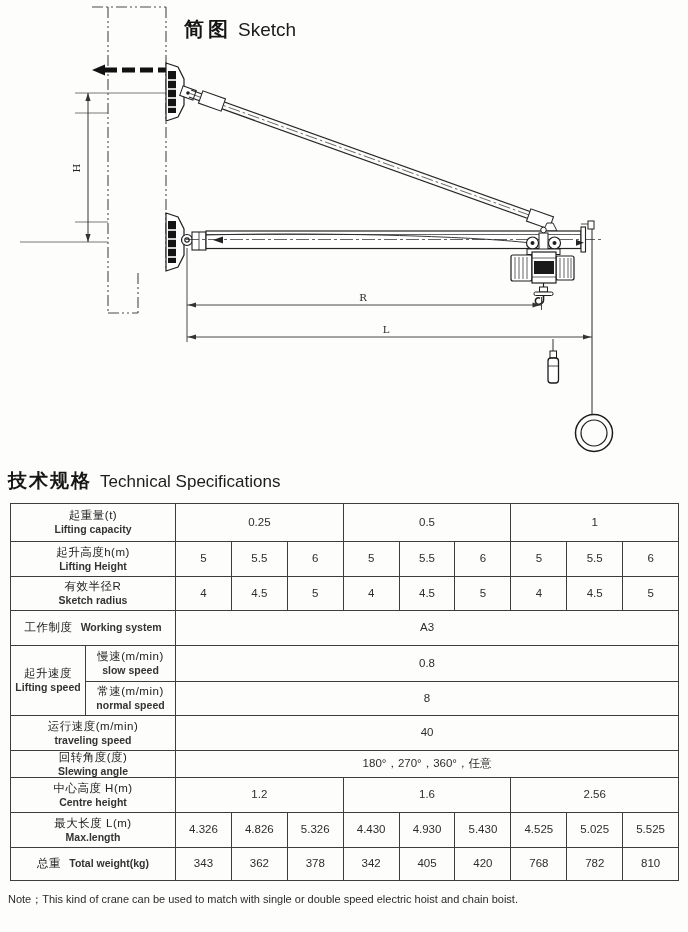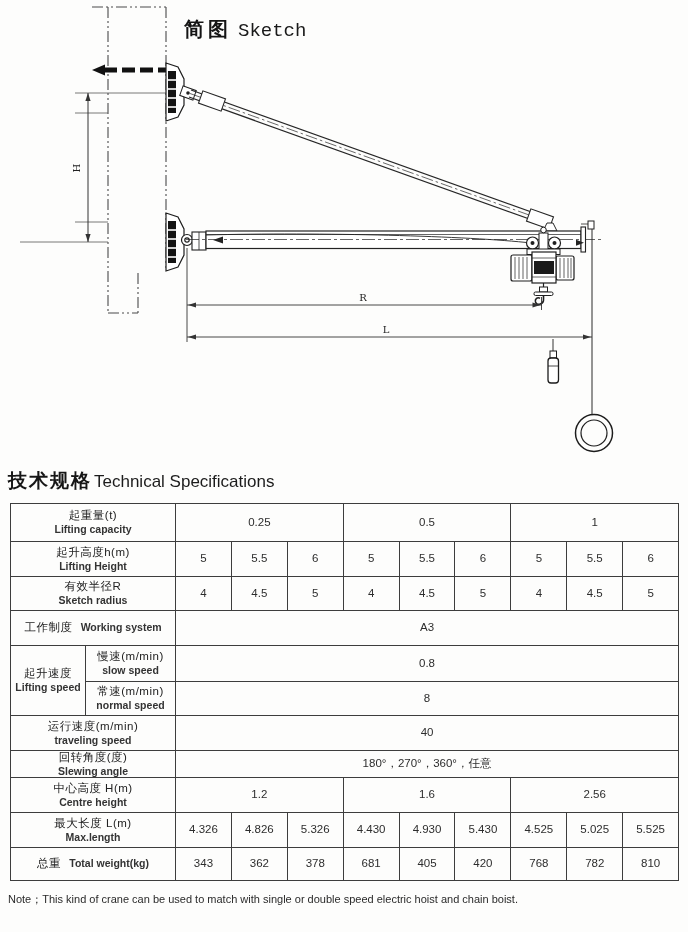--- a/index.html
+++ b/index.html
@@ -2,26 +2,26 @@
 <html><head>
 <meta charset="utf-8">
 <style>
   html,body{margin:0;padding:0;}
   body{
     width:688px;height:932px;position:relative;background:#fdfdfc;
     font-family:"Liberation Sans","DejaVu Sans",sans-serif;color:#222;
     overflow:hidden;
   }
   .sketch-svg{position:absolute;left:0;top:0;}
-  .sketch-title{position:absolute;left:184px;top:16px;white-space:nowrap;font-family:Liberation Mono, monospace;}
+  .sketch-title{position:absolute;left:184px;top:16px;white-space:nowrap;}
   .sketch-title .st-zh{font-size:20px;font-weight:bold;color:#141414;letter-spacing:4px;}
   .sketch-title .st-en{font-size:19px;color:#1a1a1a;margin-left:6px;}
   .section-heading{position:absolute;left:8px;top:468px;white-space:nowrap;}
   .section-heading .sh-zh{font-size:19px;font-weight:bold;color:#161616;letter-spacing:2px;}
-  .section-heading .sh-en{font-size:17px;color:#1c1c1c;margin-left:2px;}
+  .section-heading .sh-en{font-size:17px;color:#1c1c1c;margin-left:8px;}
   table.spec{
     position:absolute;left:10px;top:503px;width:668px;
     border-collapse:collapse;table-layout:fixed;
   }
   table.spec td{
     border:1px solid #3d3d3d;text-align:center;vertical-align:middle;
     padding:0;font-size:11.5px;color:#2d2d2d;line-height:1.2;
     overflow:hidden;
   }
   tr.r1{height:38px;} tr.r2{height:35px;} tr.r3{height:34px;} tr.r4{height:35px;}
@@ -321,21 +321,21 @@
   </tr>
 
   <tr class="r11">
     <td colspan="2" class="lbl inline">
       <span class="lz">总重</span>
       <span class="le">Total weight(kg)</span>
     </td>
     <td>343</td>
     <td>362</td>
     <td>378</td>
-    <td>681</td>
+    <td>342</td>
     <td>405</td>
     <td>420</td>
     <td>768</td>
     <td>782</td>
     <td>810</td>
   </tr>
 </tbody>
   </table>
 
 <div class="note">

